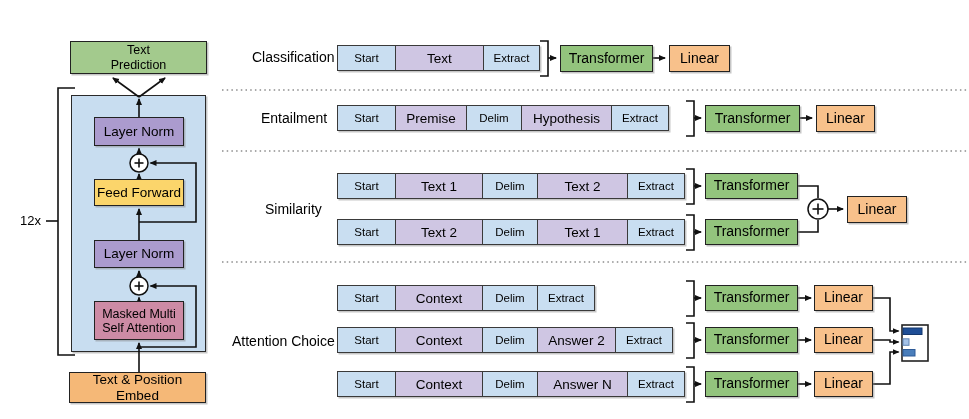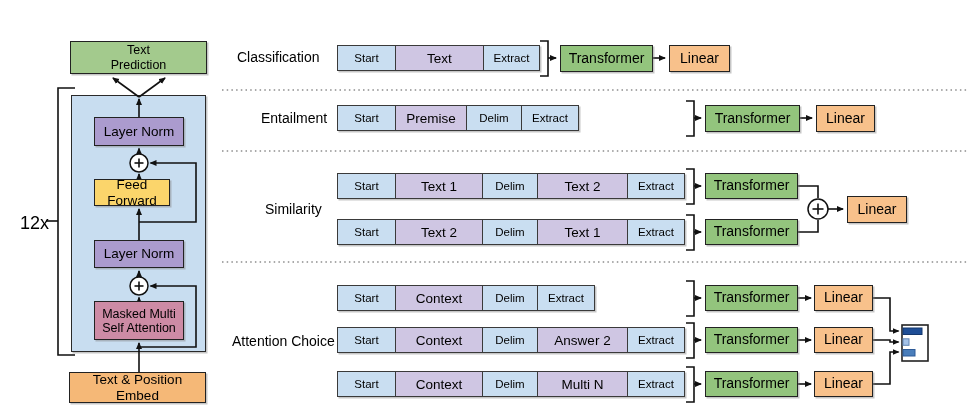--- a/index.html
+++ b/index.html
@@ -140,44 +140,45 @@
       <rect class="bar-mid" x="903" y="349.5" width="12" height="6.5"></rect>
     </g>
   </svg>
 
   <div class="pair" style="left:70px;top:41px;width:137px;height:33px">
     <div class="half pred ml">Text
 Prediction</div>
   </div>
 
   <div class="node lnorm" style="left:94px;top:117px;width:90px;height:29px">Layer Norm</div>
-  <div class="node ff" style="left:94px;top:179px;width:76px;height:27px">Feed Forward</div>
+  <div class="node ff" style="left:94px;top:179px;width:90px;height:27px">Feed Forward</div>
   <div class="node lnorm" style="left:94px;top:240px;width:90px;height:28px">Layer Norm</div>
   <div class="node embed" style="left:69px;top:372px;width:137px;height:31px">Text &amp; Position Embed</div>
   <div class="node attn ml" style="left:94px;top:301px;width:90px;height:39px">Masked Multi
 Self Attention</div>
-  <div class="lbl" style="left:20px;top:213px;font-size:18px">12x</div>
-
-  <div class="lbl" style="left:237px;top:49px">Classification</div>
+  <div class="lbl" style="left:20px;top:213px;font-size:13px">12x</div>
+
+  <div class="lbl" style="left:252px;top:49px">Classification</div>
   <div class="lbl" style="left:261px;top:110px">Entailment</div>
   <div class="lbl" style="left:265px;top:201px">Similarity</div>
   <div class="lbl" style="left:232px;top:333px">Attention Choice</div>
 
   <div class="strip" style="left:337px;top:45px">
     <div class="cell tok" style="width:58px">Start</div>
     <div class="cell con" style="width:88px">Text</div>
     <div class="cell tok" style="width:55px">Extract</div>
   </div>
   <div class="node trans" style="left:560px;top:45px;width:93px;height:27px">Transformer</div>
   <div class="node linear" style="left:669px;top:45px;width:61px;height:27px">Linear</div>
 
   <div class="strip" style="left:337px;top:105px">
     <div class="cell tok" style="width:58px">Start</div>
     <div class="cell con" style="width:71px">Premise</div>
     <div class="cell tok" style="width:55px">Delim</div>
+    <div class="cell con" style="width:90px">Hypothesis</div>
     <div class="cell tok" style="width:56px">Extract</div>
   </div>
   <div class="node trans" style="left:705px;top:105px;width:95px;height:27px">Transformer</div>
   <div class="node linear" style="left:816px;top:105px;width:59px;height:27px">Linear</div>
 
   <div class="strip" style="left:337px;top:173px">
     <div class="cell tok" style="width:58px">Start</div>
     <div class="cell con" style="width:87px">Text 1</div>
     <div class="cell tok" style="width:55px">Delim</div>
     <div class="cell con" style="width:90px">Text 2</div>
@@ -201,29 +202,29 @@
     <div class="cell tok" style="width:55px">Delim</div>
     <div class="cell tok" style="width:56px">Extract</div>
   </div>
   <div class="node trans" style="left:705px;top:285px;width:93px;height:26px">Transformer</div>
   <div class="node linear" style="left:814px;top:285px;width:59px;height:26px">Linear</div>
 
   <div class="strip" style="left:337px;top:327px">
     <div class="cell tok" style="width:58px">Start</div>
     <div class="cell con" style="width:87px">Context</div>
     <div class="cell tok" style="width:55px">Delim</div>
-    <div class="cell con" style="width:90px">Answer 2</div>
+    <div class="cell con" style="width:78px">Answer 2</div>
     <div class="cell tok" style="width:56px">Extract</div>
   </div>
   <div class="node trans" style="left:705px;top:327px;width:93px;height:26px">Transformer</div>
   <div class="node linear" style="left:814px;top:327px;width:59px;height:26px">Linear</div>
 
   <div class="strip" style="left:337px;top:371px">
     <div class="cell tok" style="width:58px">Start</div>
     <div class="cell con" style="width:87px">Context</div>
     <div class="cell tok" style="width:55px">Delim</div>
-    <div class="cell con" style="width:90px">Multi N</div>
+    <div class="cell con" style="width:90px">Answer N</div>
     <div class="cell tok" style="width:56px">Extract</div>
   </div>
   <div class="node trans" style="left:705px;top:371px;width:93px;height:26px">Transformer</div>
   <div class="node linear" style="left:814px;top:371px;width:59px;height:26px">Linear</div>
 
 </div>
 
 </body></html>

